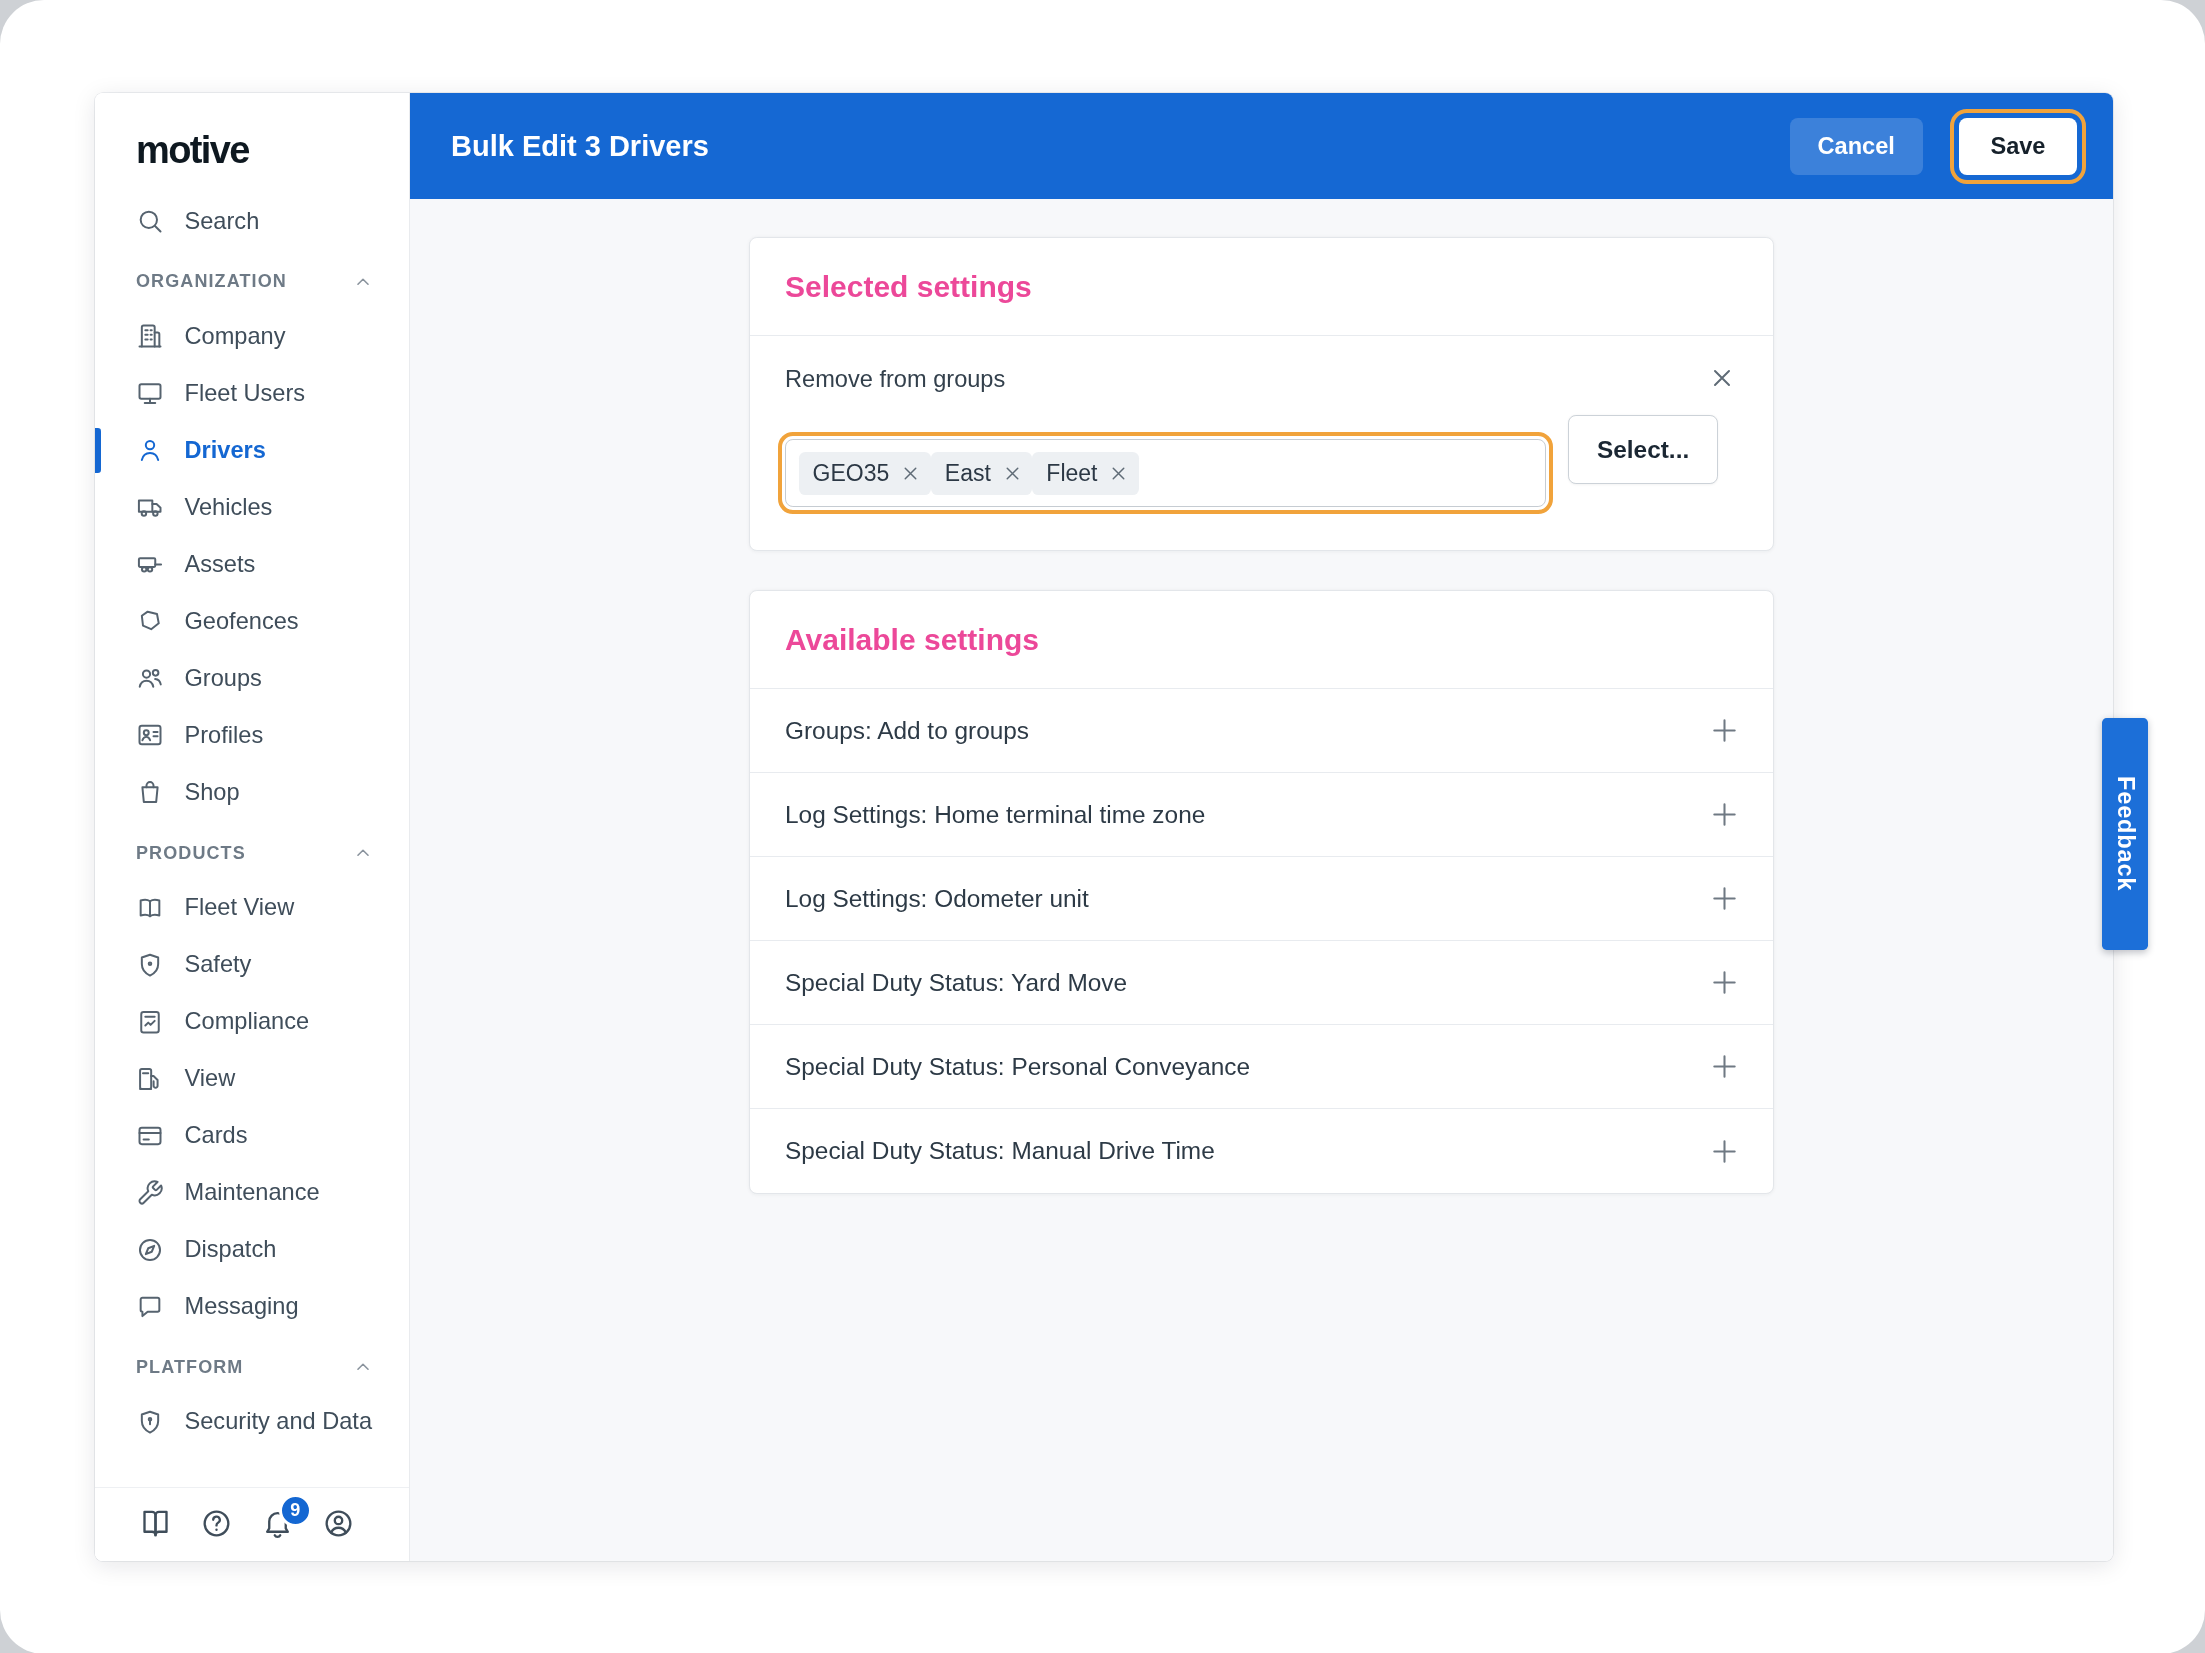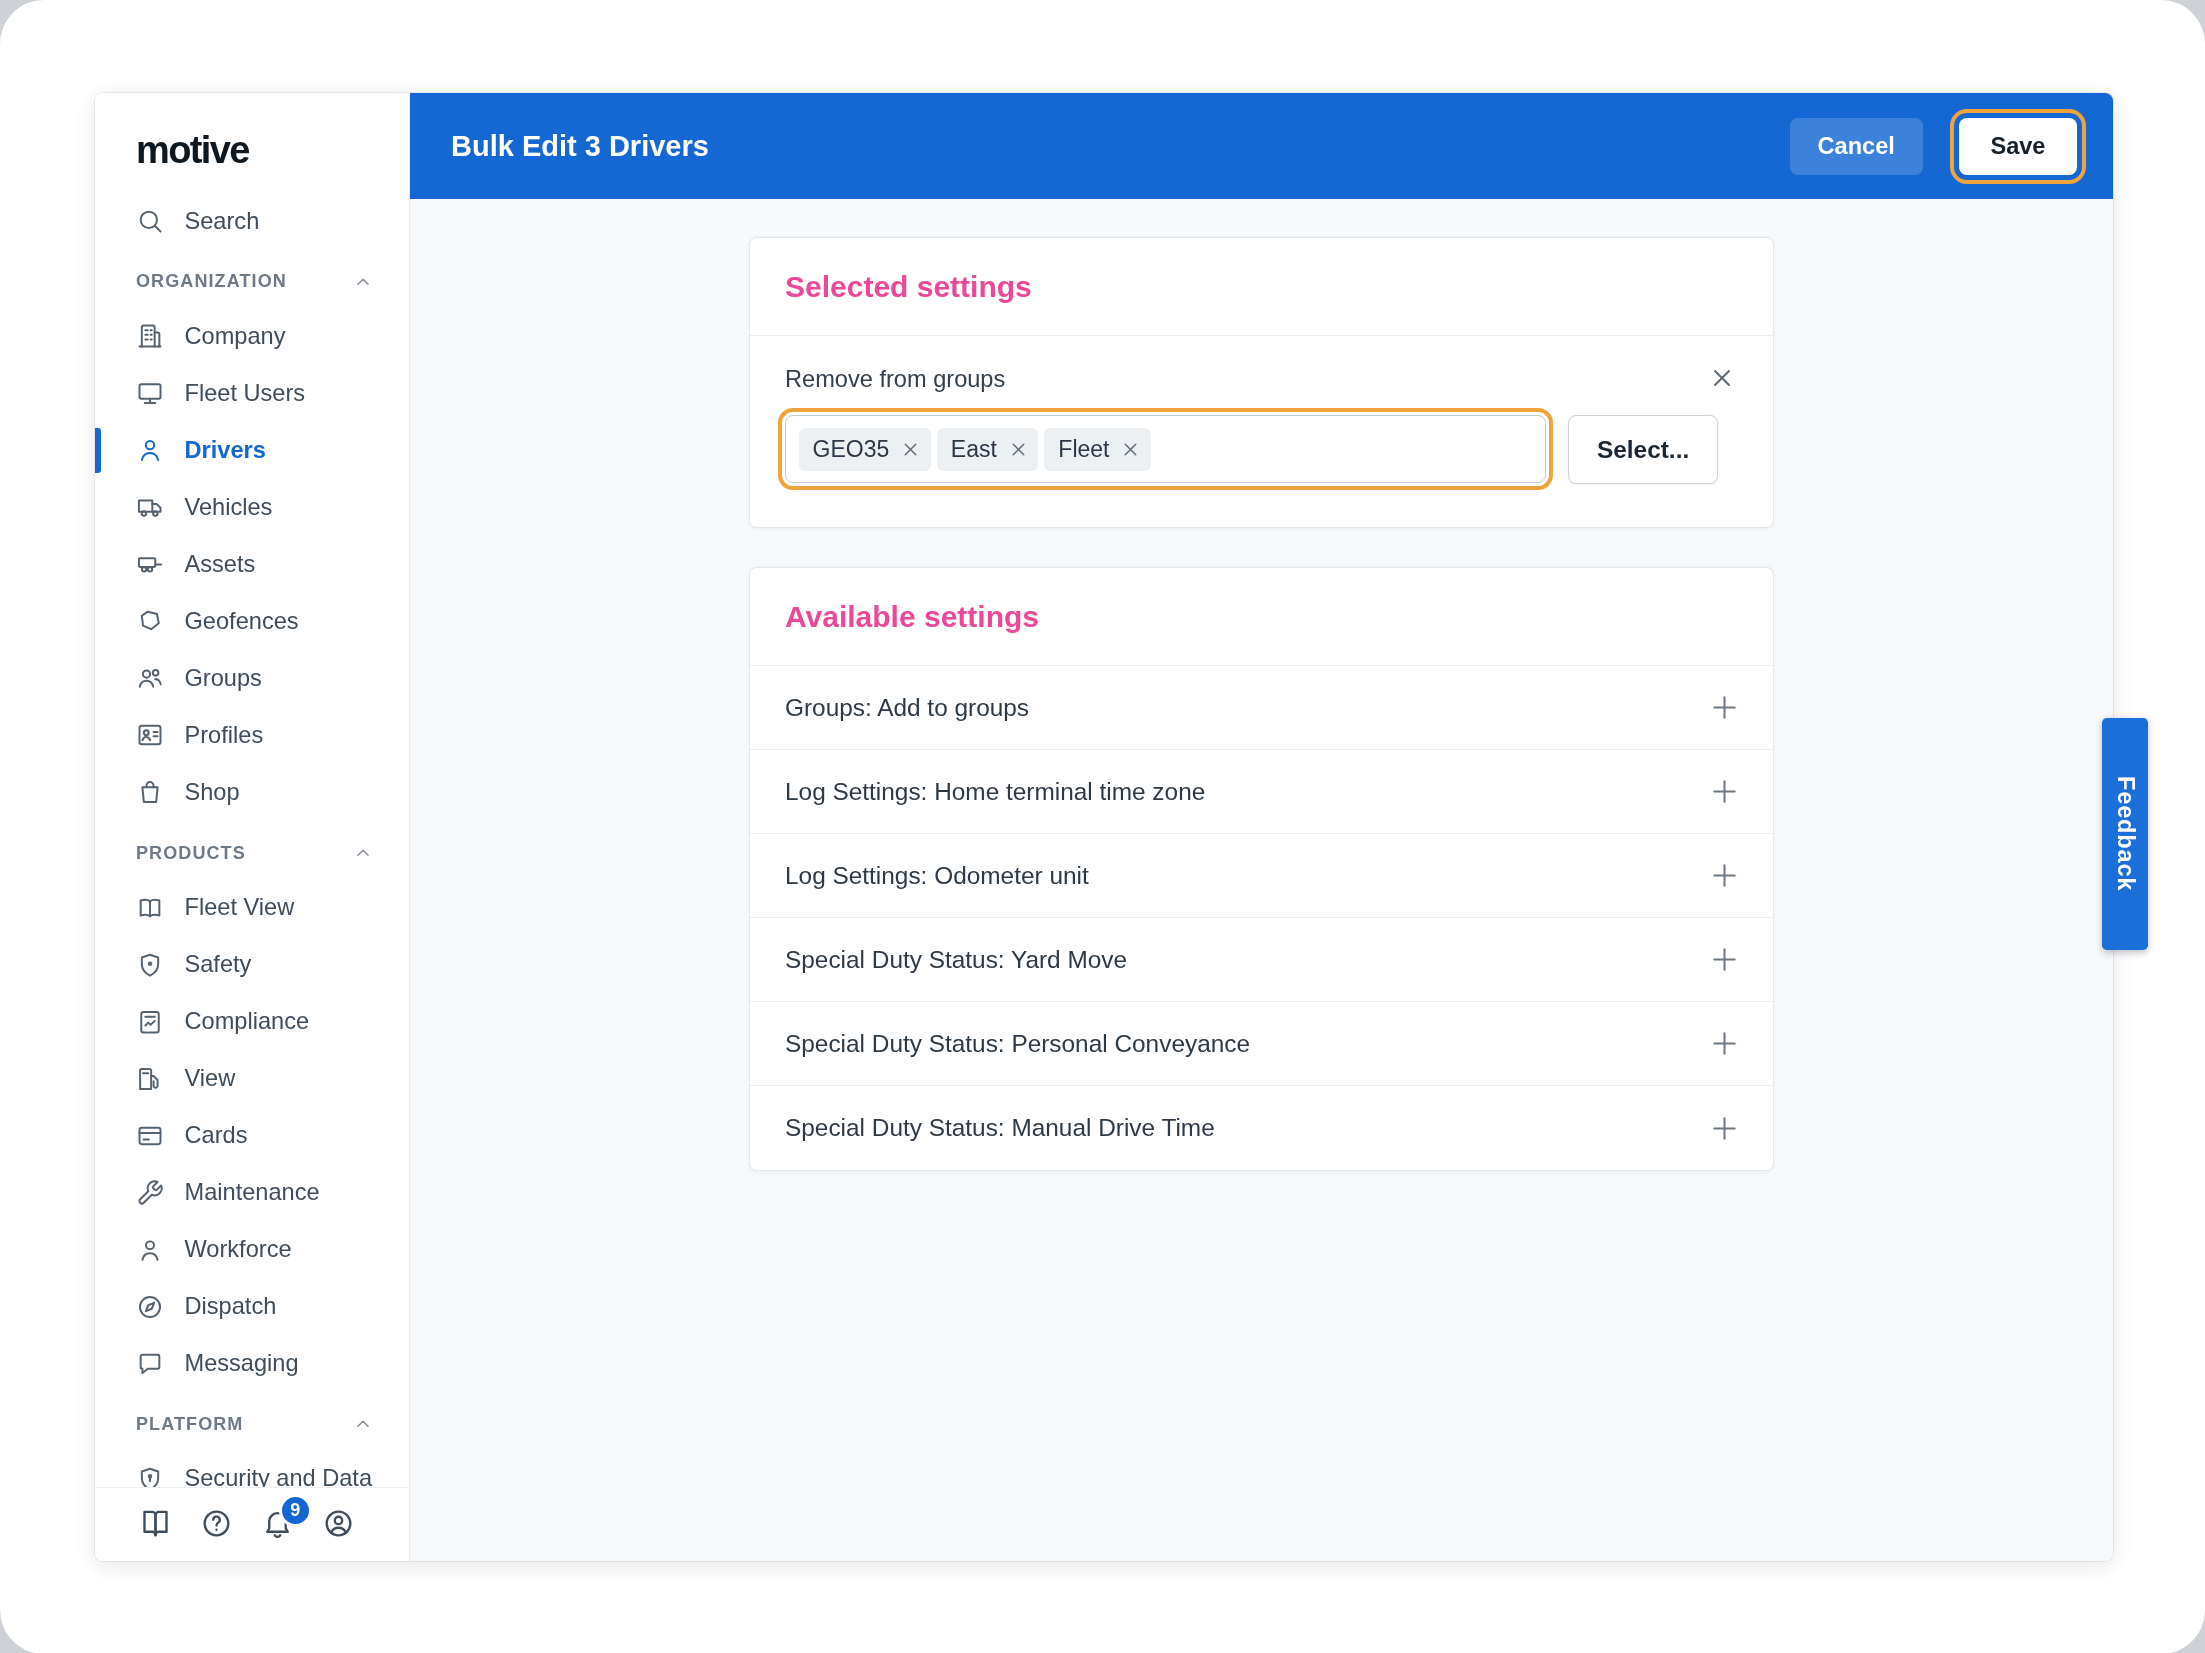--- a/index.html
+++ b/index.html
@@ -48,22 +48,22 @@
   .card { width:1025px; background:#fff; border:0.8px solid #e3e6ea; border-radius:7.9px;
           box-shadow:0 0.8px 3.9px rgba(20,30,40,.05); }
   .card-title { padding:31.5px 35px; font-size:30px; font-weight:700; color:#ec4899; border-bottom:0.8px solid #e8ebef; }
 
   .selected-body { position:relative; padding:30px 35px 43px; }
   .field-label { font-size:23.6px; color:#33404c; margin-bottom:22px; }
   .remove-x { position:absolute; top:28px; right:30px; width:35px; height:35px; color:#5f6b76; cursor:pointer; }
   .remove-x .ic { width:28px; height:28px; }
   .field-row { display:flex; gap:22px; align-items:flex-start; }
   .chip-field { width:761px; min-height:68px; border:1.6px solid #c6ccd2; border-radius:7.9px; background:#fff;
-                display:flex; align-items:center; gap:6px; padding:11px 12.6px; cursor:text;
-                outline:4.7px solid #F1A33B; outline-offset:3.9px; }
+                display:flex; align-items:center; gap:0; padding:11px 12.6px; cursor:text;
+                outline:4.7px solid #F1A33B; outline-offset:3.9px;margin-top:24px; }
   .chip { display:flex; align-items:center; gap:11px; background:#edf0f3; border-radius:6.3px; height:43px;
           padding:0 9.5px 0 14px; font-size:23px; color:#2c3845; white-space:nowrap; }
   .chip .ic { width:21px; height:21px; color:#5f6b76; cursor:pointer; }
   .btn-select { height:69px; padding:0 28px; background:#fff; border:0.8px solid #ccd2d8; border-radius:7.9px;
                 font-size:24.4px; font-weight:600; color:#1b2733; cursor:pointer; font-family:inherit;
                 box-shadow:0 0.8px 2.4px rgba(0,0,0,.05); }
 
   .setting-row { display:flex; align-items:center; justify-content:space-between; height:84px;
                  padding:0 31.5px 0 35px; border-bottom:0.8px solid #e8ebef; font-size:24.4px; color:#2d3a46; cursor:pointer; }
   .setting-row:last-child { border-bottom:none; }
@@ -218,27 +218,20 @@
               <rect x="3" y="5" width="18" height="14" rx="2"></rect>
               <path d="M3 9.5h18M6.5 15h4.5"></path>
             </svg>
           <span>Cards</span>
         </div>
         <div class="nav-item">
           <svg class="ic" viewBox="0 0 24 24">
               <path d="M14.7 6.3a1 1 0 0 0 0 1.4l1.6 1.6a1 1 0 0 0 1.4 0l3.77-3.77a6 6 0 0 1-7.94 7.94l-6.91 6.91a2.12 2.12 0 0 1-3-3l6.91-6.91a6 6 0 0 1 7.94-7.94l-3.76 3.76z"></path>
             </svg>
           <span>Maintenance</span>
-        </div>
-        <div class="nav-item">
-          <svg class="ic" viewBox="0 0 24 24">
-              <circle cx="12" cy="8" r="3.4"></circle>
-              <path d="M5.5 20.3c.8-3.6 3.3-5.5 6.5-5.5s5.7 1.9 6.5 5.5"></path>
-            </svg>
-          <span>Workforce</span>
         </div>
         <div class="nav-item">
           <svg class="ic" viewBox="0 0 24 24">
               <circle cx="12" cy="12" r="8.6"></circle>
               <path d="M15.6 8.4l-2.1 5.1-5.1 2.1 2.1-5.1z"></path>
             </svg>
           <span>Dispatch</span>
         </div>
         <div class="nav-item">
           <svg class="ic" viewBox="0 0 24 24">

